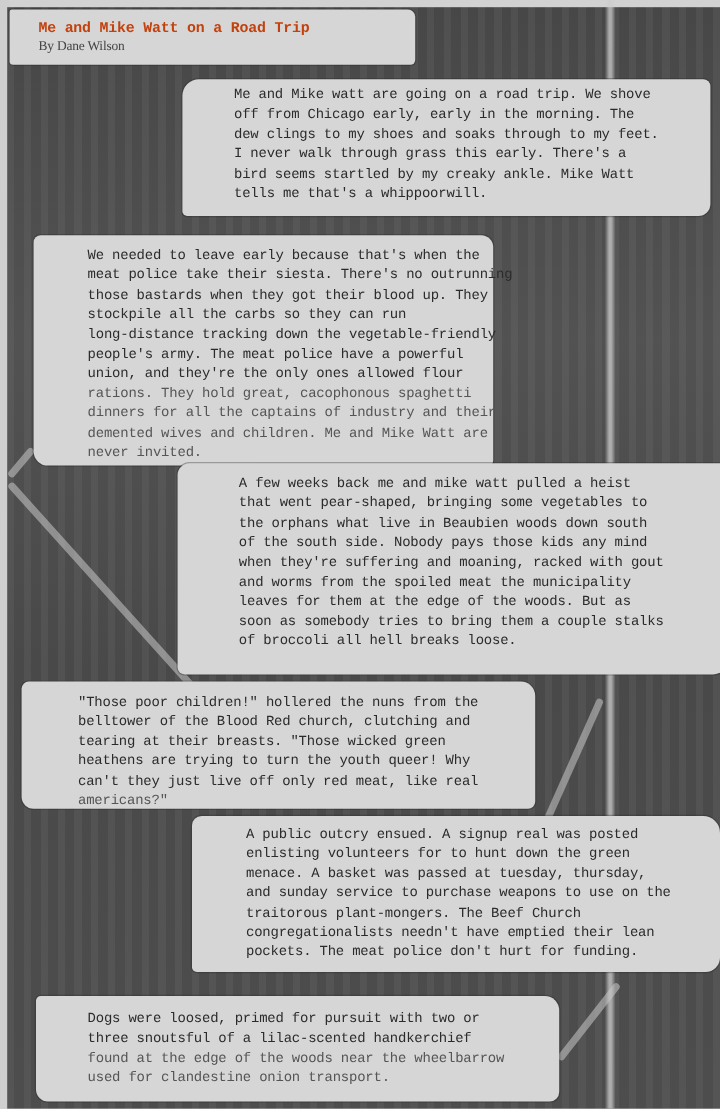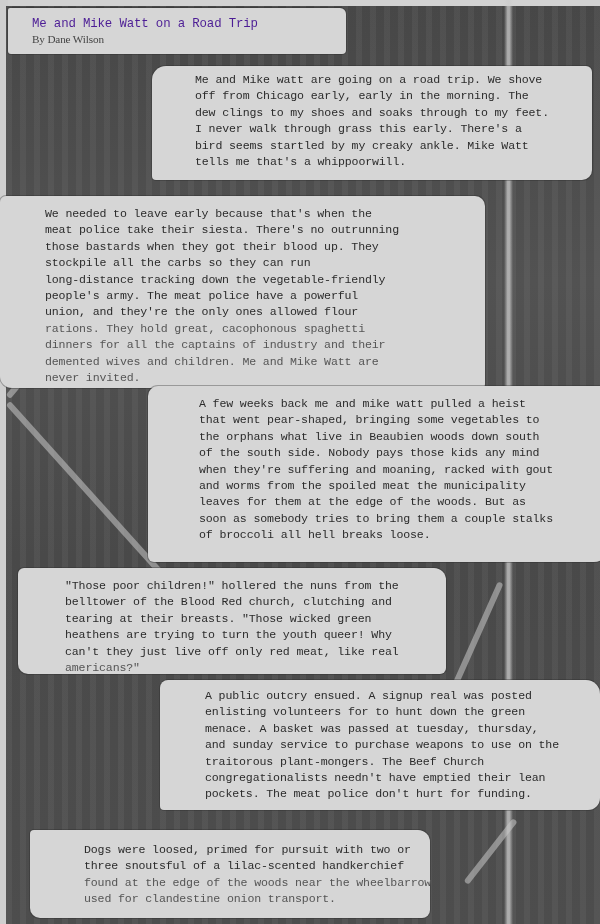--- a/index.html
+++ b/index.html
@@ -71,39 +71,39 @@
     }
     .title-clip {
       left: 8px;
       top: 8px;
       width: 338px;
       height: 46px;
       padding: 8px 0 0 24px;
       border-radius: 2px 6px 4px 3px;
     }
     .title-clip .title {
-      font-weight: normal;
+      font-weight: bold;
       font-size: 12.4px;
       line-height: 16px;
       display: block;
-      color: #4c1d95;
+      color: #c2410c;
     }
     .title-clip .byline {
       font-size: 11.2px;
       line-height: 14px;
       display: block;
       color: #444;
       font-family: Liberation Serif, serif;
     }
     .c1 { left: 152px; top: 66px; width: 440px; height: 114px; padding: 6px 0 0 12px; border-radius: 14px 6px 10px 4px; }
-    .c2 { left: 0;  top: 196px; width: 485px; height: 192px; padding: 10px 0 0 14px; border-radius: 6px 10px 4px 12px; }
+    .c2 { left: 28px;  top: 196px; width: 383px; height: 192px; padding: 10px 0 0 14px; border-radius: 6px 10px 4px 12px; }
     .c3 { left: 148px; top: 386px; width: 460px; height: 176px; padding: 10px 12px 0 20px; border-radius: 10px 8px 14px 6px; }
     .c4 { left: 18px;  top: 568px; width: 428px; height: 106px; padding: 10px 0 0 16px; border-radius: 6px 12px 6px 10px; }
     .c5 { left: 160px; top: 680px; width: 440px; height: 130px; padding: 8px 0 0 14px; border-radius: 8px 14px 12px 4px; }
-    .c6 { left: 30px;  top: 830px; width: 400px; height: 88px;  padding: 12px 0 0 23px; border-radius: 4px 12px 8px 10px; }
+    .c6 { left: 30px;  top: 830px; width: 436px; height: 88px;  padding: 12px 0 0 12px; border-radius: 4px 12px 8px 10px; }
     .faded { color: #555; }
   </style>
 </head>
 <body>
 
 <div class="page">
   <div class="left-margin"></div>
   <div class="backing"></div>
   <div class="fold-line"></div>
   <div class="crease" style="left:8px; top:400px; width:240px; transform: rotate(48deg);"></div>

